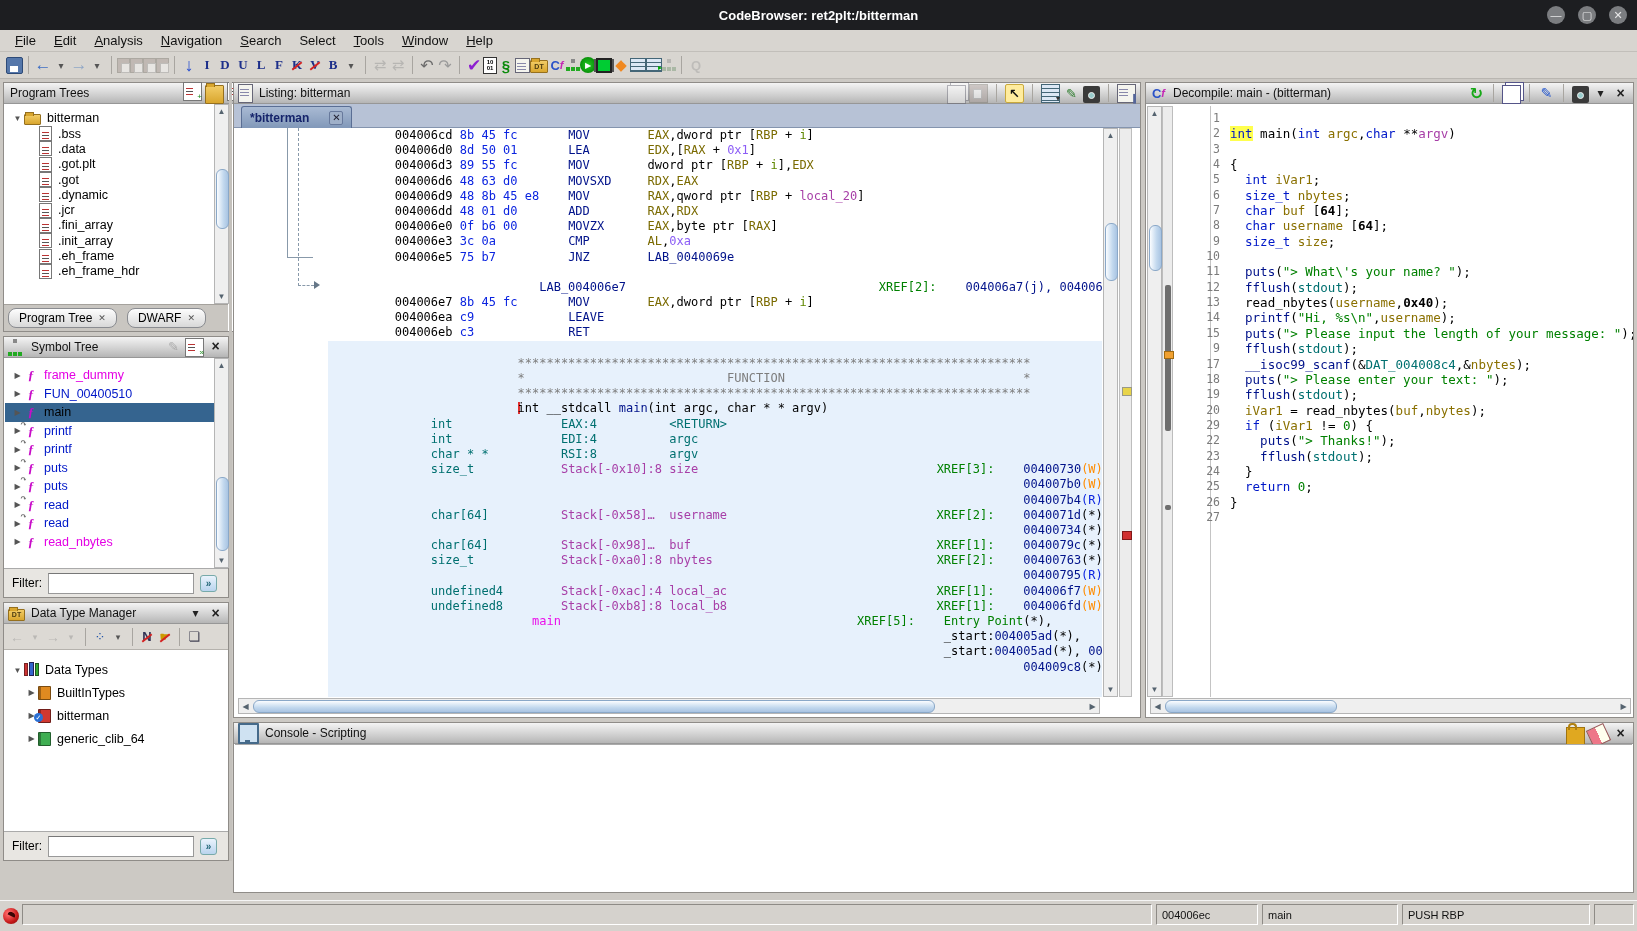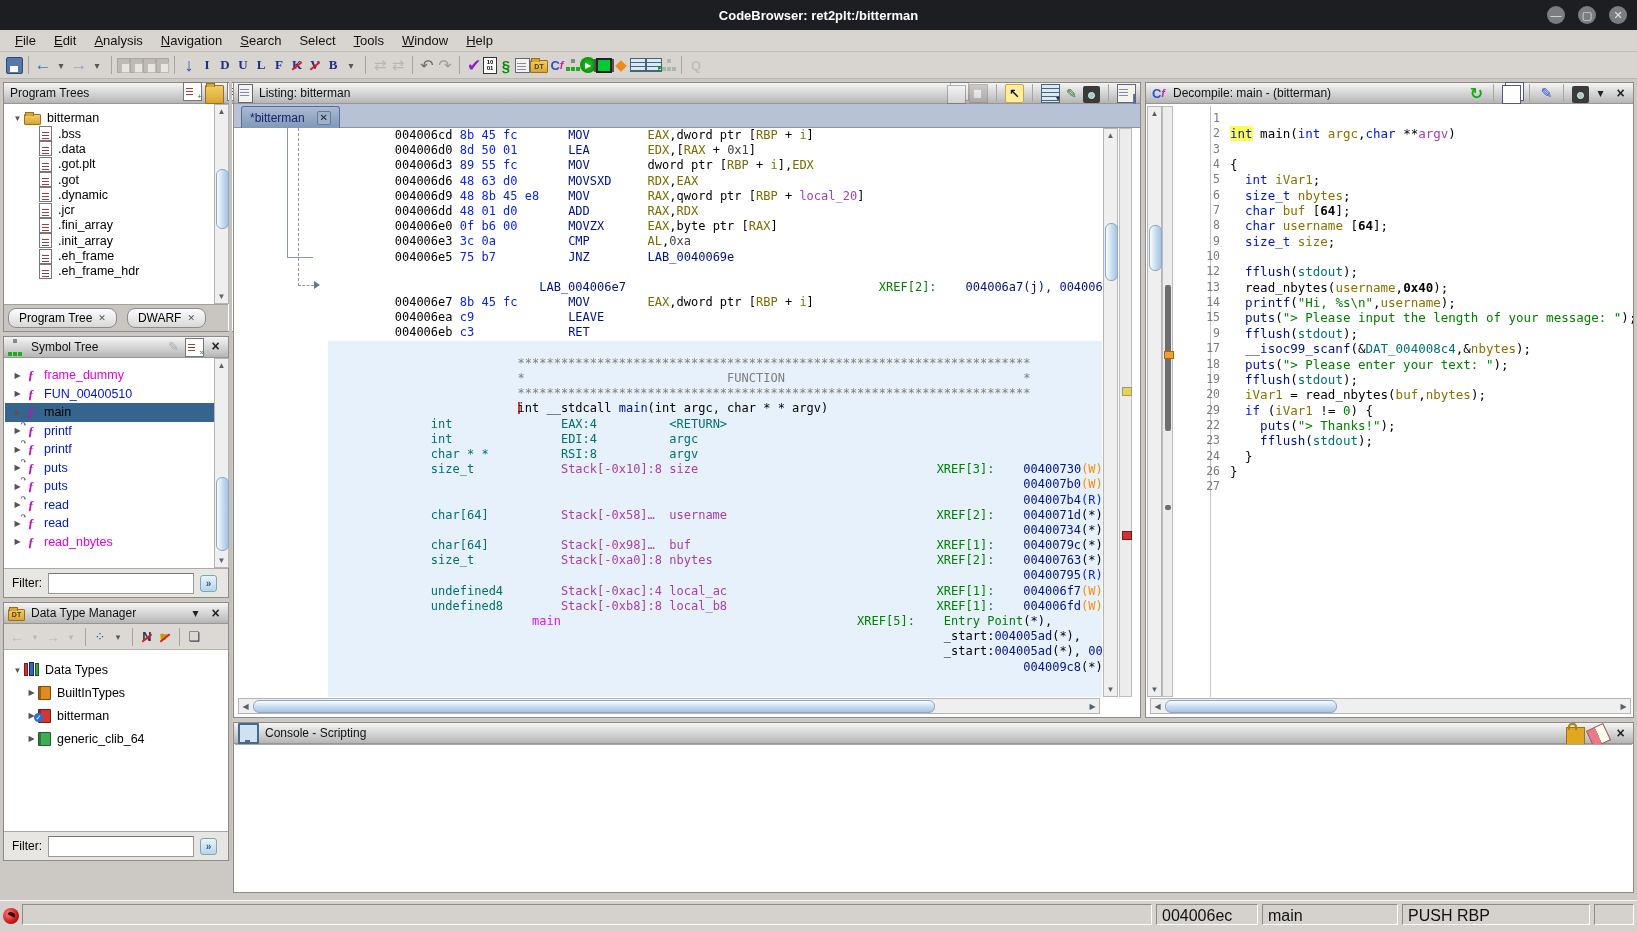--- a/index.html
+++ b/index.html
@@ -112,32 +112,32 @@
   .filter-row input{width:140px;height:17px;border:1px solid #999;border-top-color:#777;
               background:#fff;font-size:12px;}
   
   .pt-tabs{position:absolute;display:flex;gap:10px;padding:3px 4px;background:#c9c6c1;
            border-top:1px solid #a5a29d;box-sizing:border-box;font-size:12px;}
   .pt-tab{border:1px solid #8a8c91;border-radius:8px;padding:1px 10px;background:linear-gradient(#fdfdfd,#d8d8d8);
           display:flex;align-items:center;gap:6px;}
   .pt-tab .x{font-size:9px;color:#555;}
   
   #listing-tabstrip{position:absolute;background:#b7c2d6;border-bottom:1px solid #8494ae;box-sizing:border-box;}
-  #listing-tab{position:absolute;left:7px;top:2px;height:21px;padding:0 8px;display:flex;align-items:center;gap:12px;
+  #listing-tab{position:absolute;left:7px;top:2px;height:21px;padding:0 8px;display:flex;align-items:center;gap:20px;
           background:linear-gradient(#a9bad3,#8198b9);border:1px solid #5a6e94;border-bottom:none;
-          font-size:12px;color:#15246b;border-radius:3px 3px 0 0;}
+          font-size:12px;color:#15246b;border-radius:3px 3px 0 0;font-weight:bold;}
   #listing-tab .x{font-size:10px;color:#223;background:#9fb0c9;border:1px solid #67799c;width:12px;height:12px;
           line-height:11px;text-align:center;border-radius:2px;}
   .codefont{font-family:"DejaVu Sans Mono","Liberation Mono",monospace;font-size:12px;}
   #lst-rows{position:absolute;overflow:hidden;white-space:pre;}
   .lst-row{height:15.2px;line-height:15.2px;white-space:pre;margin-left:8px;}
   .lst-row.bgblue{background:linear-gradient(to right,#ffffff 85px,#e7f1fc 85px);}
   
   .tk-a{color:#000;} .tk-b{color:#0b24e0;} .tk-m{color:#00128a;} .tk-r{color:#7a6a00;}
-  .tk-v{color:#5f8700;} .tk-p{color:#a73ea7;} .tk-s{color:#404040;} .tk-l{color:#00128a;}
+  .tk-v{color:#5f8700;} .tk-p{color:#a73ea7;} .tk-s{color:#8b5cf6;} .tk-l{color:#00128a;}
   .tk-x{color:#008000;} .tk-xa{color:#00128a;} .tk-W{color:#ff8c00;} .tk-R{color:#0b24e0;}
   .tk-t{color:#007070;} .tk-c{color:#7d7d7d;} .tk-mn{color:#ea10ea;} .tk-ep{color:#008000;}
   .tk-pl{color:#000;}
   .caret{display:inline-block;width:2px;height:12px;background:#e03030;vertical-align:-2px;margin-right:-2px;}
   
   .flowline{position:absolute;}
   
   #dec-rows{position:absolute;overflow:hidden;}
   .dec-line{height:15.35px;line-height:15.35px;display:flex;white-space:pre;}
   .dec-num{width:46px;text-align:right;padding-right:10px;color:#7b7b7b;flex:0 0 46px;
@@ -158,21 +158,21 @@
   .sarr{position:absolute;font-size:8px;color:#55636f;width:13px;height:13px;line-height:13px;text-align:center;}
   .mlane{position:absolute;width:13px;background:#ececec;border:1px solid #bdbdbd;box-sizing:border-box;}
   .marker{position:absolute;width:8px;height:7px;left:2px;}
   .darkthumb{position:absolute;background:#6e6e6e;border-radius:2px;}
   
   #console-content{position:absolute;background:#fff;border-top:1px solid #aaa;}
   
   #statusbar{position:absolute;left:0;top:900px;width:1637px;height:31px;background:#d5d2cd;
              border-top:1px solid #f5f5f5;}
   .sfield{position:absolute;top:3px;height:21px;background:#d5d2cd;border:1px solid #8e8b86;
-          border-bottom-color:#fff;border-right-color:#fff;font-size:16px;line-height:21px;
+          border-bottom-color:#fff;border-right-color:#fff;font-size:11px;line-height:21px;
           padding-left:5px;box-sizing:border-box;color:#111;overflow:hidden;}
   #ghidra-icon{position:absolute;left:3px;top:7px;width:16px;height:16px;border-radius:50%;
           background:radial-gradient(circle at 35% 35%,#f66 10%,#c41818 60%,#7a0e0e);}
   #ghidra-icon::after{content:"";position:absolute;left:4px;top:4px;width:8px;height:8px;border-radius:50%;
           background:#3a0505;clip-path:polygon(0 0,100% 0,100% 50%,0 50%);transform:rotate(25deg);}
   .splitter-v{position:absolute;width:3px;background:#c4c1bc;}
 </style>
 </head>
 <body>
 
@@ -565,33 +565,35 @@
           <div class="dec-line"><span class="dec-num">1</span><span class="dec-code"></span></div>
           <div class="dec-line"><span class="dec-num">2</span><span class="dec-code"><span class="caret"></span><span class="tk-kwh">int</span><span class="tk-pl"> </span><span class="tk-fn">main</span><span class="tk-pl">(</span><span class="tk-kw">int</span><span class="tk-pl"> </span><span class="tk-va">argc</span><span class="tk-pl">,</span><span class="tk-kw">char</span><span class="tk-pl"> **</span><span class="tk-pa">argv</span><span class="tk-pl">)</span></span></div>
           <div class="dec-line"><span class="dec-num">3</span><span class="dec-code"></span></div>
           <div class="dec-line"><span class="dec-num">4</span><span class="dec-code"><span class="tk-pl">{</span></span></div>
           <div class="dec-line"><span class="dec-num">5</span><span class="dec-code">  <span class="tk-kw">int</span><span class="tk-pl"> </span><span class="tk-va">iVar1</span><span class="tk-pl">;</span></span></div>
           <div class="dec-line"><span class="dec-num">6</span><span class="dec-code">  <span class="tk-kw">size_t</span><span class="tk-pl"> </span><span class="tk-va">nbytes</span><span class="tk-pl">;</span></span></div>
           <div class="dec-line"><span class="dec-num">7</span><span class="dec-code">  <span class="tk-kw">char</span><span class="tk-pl"> </span><span class="tk-va">buf</span><span class="tk-pl"> [</span><span class="tk-nu">64</span><span class="tk-pl">];</span></span></div>
           <div class="dec-line"><span class="dec-num">8</span><span class="dec-code">  <span class="tk-kw">char</span><span class="tk-pl"> </span><span class="tk-va">username</span><span class="tk-pl"> [</span><span class="tk-nu">64</span><span class="tk-pl">];</span></span></div>
           <div class="dec-line"><span class="dec-num">9</span><span class="dec-code">  <span class="tk-kw">size_t</span><span class="tk-pl"> </span><span class="tk-va">size</span><span class="tk-pl">;</span></span></div>
           <div class="dec-line"><span class="dec-num">10</span><span class="dec-code"></span></div>
+          <div class="dec-line"><span class="dec-num">11</span><span class="dec-code">  <span class="tk-ex">puts</span><span class="tk-pl">(</span><span class="tk-st">"&gt; What\'s your name? "</span><span class="tk-pl">);</span></span></div>
           <div class="dec-line"><span class="dec-num">12</span><span class="dec-code">  <span class="tk-ex">fflush</span><span class="tk-pl">(</span><span class="tk-gl">stdout</span><span class="tk-pl">);</span></span></div>
           <div class="dec-line"><span class="dec-num">13</span><span class="dec-code">  <span class="tk-fn">read_nbytes</span><span class="tk-pl">(</span><span class="tk-va">username</span><span class="tk-pl">,</span><span class="tk-nu">0x40</span><span class="tk-pl">);</span></span></div>
           <div class="dec-line"><span class="dec-num">14</span><span class="dec-code">  <span class="tk-ex">printf</span><span class="tk-pl">(</span><span class="tk-st">"Hi, %s\n"</span><span class="tk-pl">,</span><span class="tk-va">username</span><span class="tk-pl">);</span></span></div>
           <div class="dec-line"><span class="dec-num">15</span><span class="dec-code">  <span class="tk-ex">puts</span><span class="tk-pl">(</span><span class="tk-st">"&gt; Please input the length of your message: "</span><span class="tk-pl">);</span></span></div>
           <div class="dec-line"><span class="dec-num">9</span><span class="dec-code">  <span class="tk-ex">fflush</span><span class="tk-pl">(</span><span class="tk-gl">stdout</span><span class="tk-pl">);</span></span></div>
           <div class="dec-line"><span class="dec-num">17</span><span class="dec-code">  <span class="tk-ex">__isoc99_scanf</span><span class="tk-pl">(&amp;</span><span class="tk-gl">DAT_004008c4</span><span class="tk-pl">,&amp;</span><span class="tk-va">nbytes</span><span class="tk-pl">);</span></span></div>
           <div class="dec-line"><span class="dec-num">18</span><span class="dec-code">  <span class="tk-ex">puts</span><span class="tk-pl">(</span><span class="tk-st">"&gt; Please enter your text: "</span><span class="tk-pl">);</span></span></div>
           <div class="dec-line"><span class="dec-num">19</span><span class="dec-code">  <span class="tk-ex">fflush</span><span class="tk-pl">(</span><span class="tk-gl">stdout</span><span class="tk-pl">);</span></span></div>
           <div class="dec-line"><span class="dec-num">20</span><span class="dec-code">  <span class="tk-va">iVar1</span><span class="tk-pl"> = </span><span class="tk-fn">read_nbytes</span><span class="tk-pl">(</span><span class="tk-va">buf</span><span class="tk-pl">,</span><span class="tk-va">nbytes</span><span class="tk-pl">);</span></span></div>
           <div class="dec-line"><span class="dec-num">29</span><span class="dec-code">  <span class="tk-kw">if</span><span class="tk-pl"> (</span><span class="tk-va">iVar1</span><span class="tk-pl"> != </span><span class="tk-nu2">0</span><span class="tk-pl">) {</span></span></div>
           <div class="dec-line"><span class="dec-num">22</span><span class="dec-code">    <span class="tk-ex">puts</span><span class="tk-pl">(</span><span class="tk-st">"&gt; Thanks!"</span><span class="tk-pl">);</span></span></div>
           <div class="dec-line"><span class="dec-num">23</span><span class="dec-code">    <span class="tk-ex">fflush</span><span class="tk-pl">(</span><span class="tk-gl">stdout</span><span class="tk-pl">);</span></span></div>
           <div class="dec-line"><span class="dec-num">24</span><span class="dec-code">  <span class="tk-pl">}</span></span></div>
+          <div class="dec-line"><span class="dec-num">25</span><span class="dec-code">  <span class="tk-kw">return</span><span class="tk-pl"> </span><span class="tk-nu2">0</span><span class="tk-pl">;</span></span></div>
           <div class="dec-line"><span class="dec-num">26</span><span class="dec-code"><span class="tk-pl">}</span></span></div>
           <div class="dec-line"><span class="dec-num">27</span><span class="dec-code"></span></div>
         </div>
       <div class="hscroll" style="left:4px;bottom:3px;width:481px;height:16px;">
         <span class="sarr" style="left:0;top:1px;">◀</span>
           <span class="sarr" style="right:0;top:1px;">▶</span>
         <div class="hthumb" style="left:14px;width:170px;"></div>
       </div>
     </div>
 

